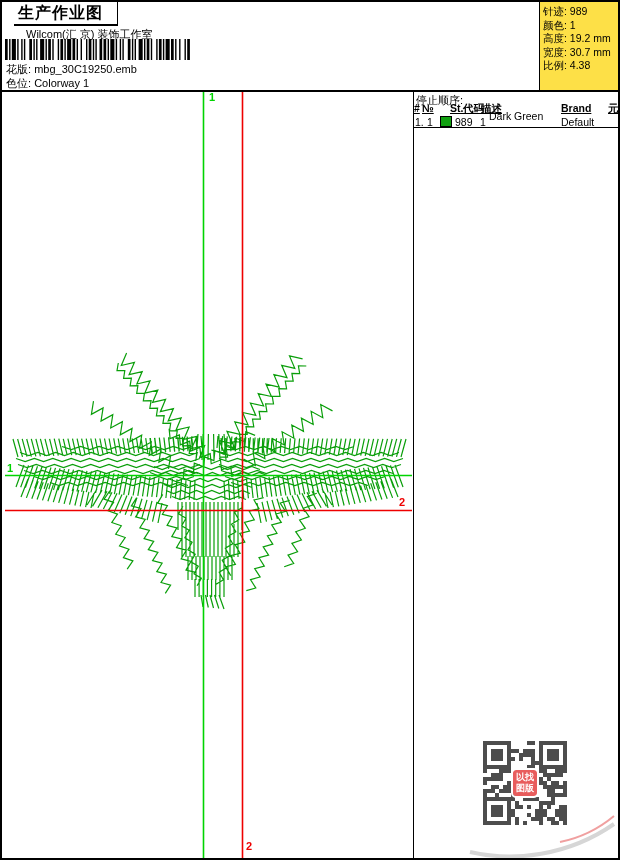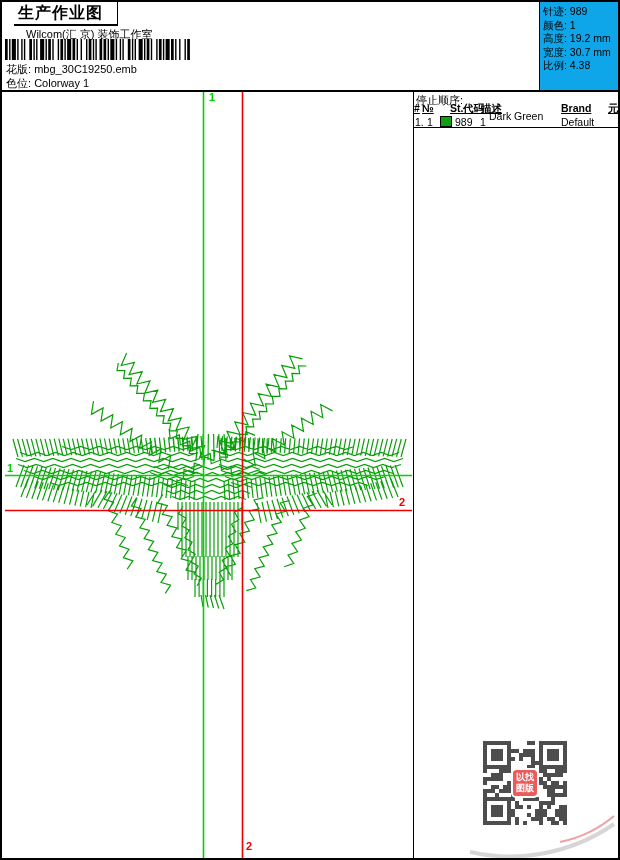--- a/index.html
+++ b/index.html
@@ -6,21 +6,21 @@
   .page{position:relative;width:620px;height:860px;background:#fff;border:2px solid #000;
         box-sizing:border-box;font-family:"Liberation Sans",sans-serif;color:#000;overflow:hidden;}
   .abs{position:absolute;}
   .title-box{left:0;top:0;width:104px;height:24px;border-right:1px solid #000;border-bottom:2px solid #000;
              display:flex;align-items:flex-end;padding-left:4px;box-sizing:border-box;z-index:3;background:#fff;margin-left:12px;}
   .title-box span{font-size:16px;font-weight:bold;letter-spacing:1px;}
   .studio{left:4px;top:25px;font-size:11px;z-index:3;margin-left:20px;}
   .barcode{left:3px;top:37px;z-index:3;}
   .meta-line{font-size:11px;z-index:3;}
   .info-box{left:537px;top:0;width:81px;height:88px;border-left:1px solid #000;box-sizing:border-box;
-            padding:3px 0 0 3px;z-index:3;background:#0ea5e9;}
+            padding:3px 0 0 3px;z-index:3;background:#fde047;}
   .info-box div{font-size:10.5px;line-height:13.6px;white-space:nowrap;}
   .hdr-sep{left:0;top:88px;width:620px;height:2px;background:#000;z-index:3;}
   .right-panel{left:411px;top:90px;width:207px;height:768px;border-left:1px solid #000;box-sizing:border-box;z-index:3;}
   .stop-title{left:414px;top:91px;font-size:11px;z-index:4;text-align:right;}
   .th{font-size:10.5px;font-weight:bold;text-decoration:underline;z-index:4;white-space:nowrap;}
   .td{font-size:10.5px;z-index:4;white-space:nowrap;}
   .swatch{left:438px;top:114px;width:12px;height:11px;border:1px solid #000;box-sizing:border-box;z-index:4;}
   .tbl-bottom{left:412px;top:125px;width:206px;height:1px;background:#000;z-index:4;}
   .guide-label{font-size:11px;font-weight:bold;z-index:5;line-height:11px;}
   .qr{left:481px;top:739px;z-index:4;}

